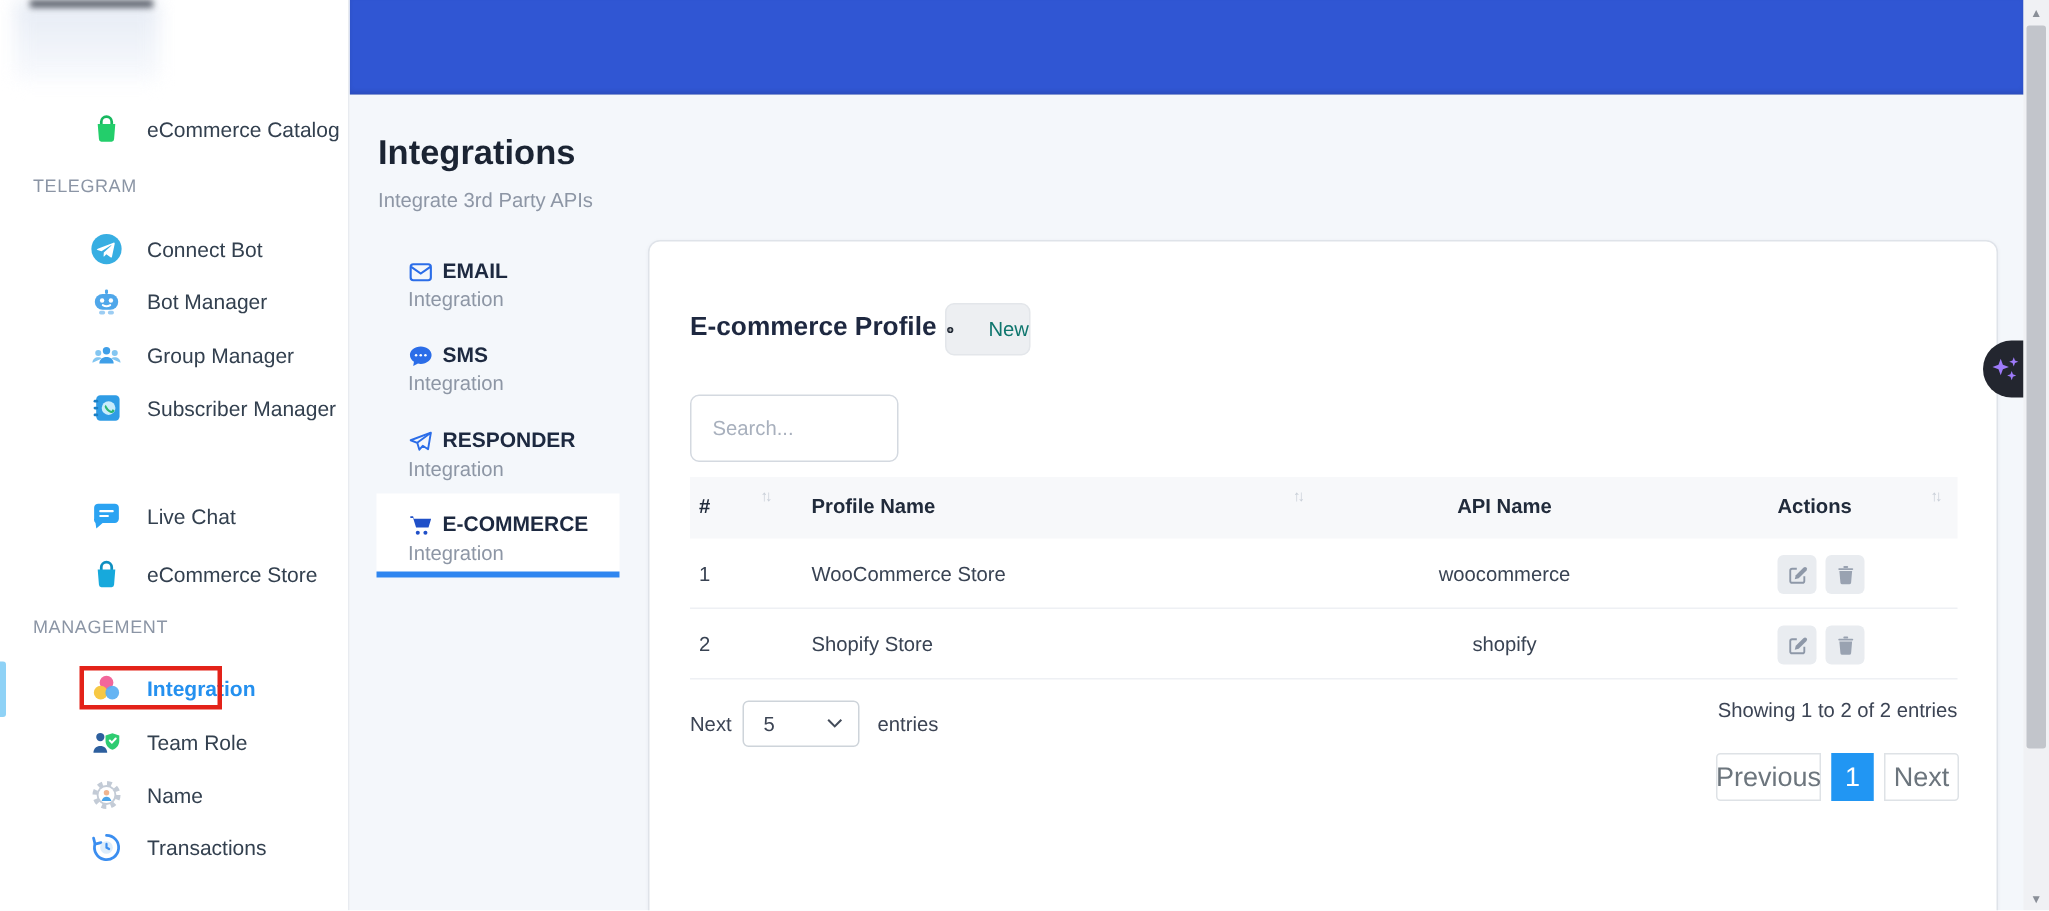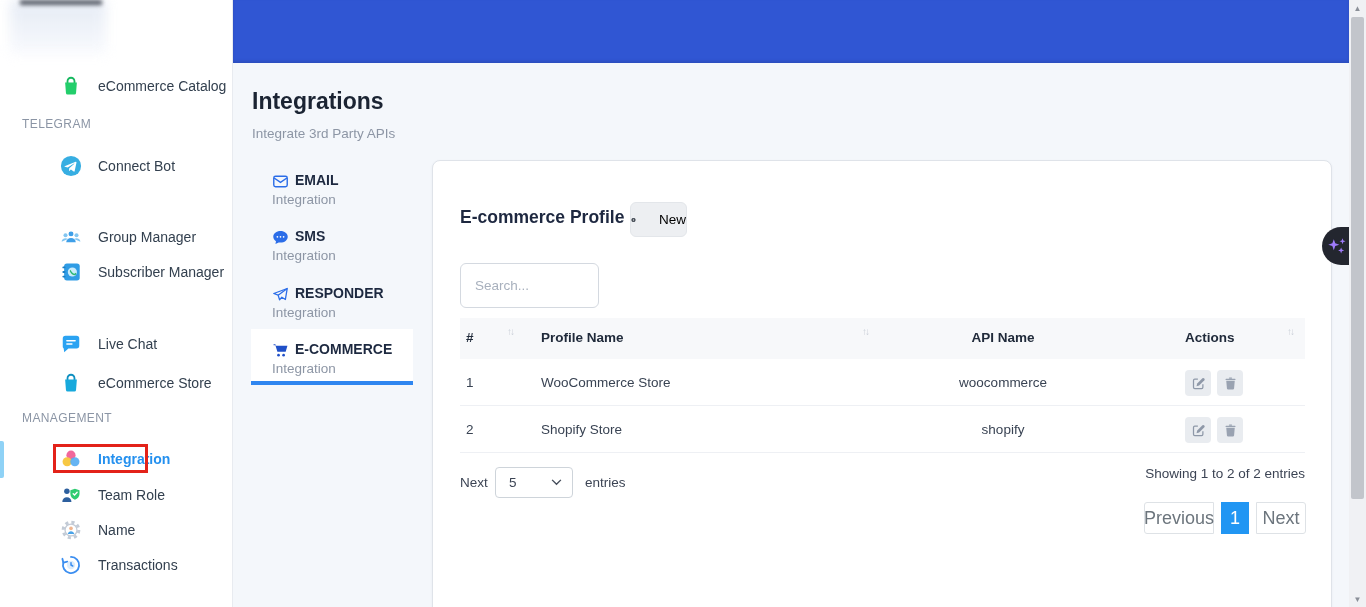--- a/index.html
+++ b/index.html
@@ -43,21 +43,21 @@
   .subnav-item { left:251px; width:162px; cursor:pointer; }
   .subnav-item .n-icon { position:absolute; left:21px; top:1px; width:17px; height:17px; }
   .subnav-item .n-title { position:absolute; left:44px; top:0; font-size:14px; font-weight:bold; color:#1d2940; white-space:nowrap; }
   .subnav-item .n-sub { position:absolute; left:21px; top:20px; font-size:13.5px; color:#8d96a5; }
   .subnav-active-bg { left:251px; top:329px; width:162px; height:56px; background:#fff; }
   .subnav-underline { left:251px; top:381px; width:162px; height:4px; background:#2f86f0; }
 
   
   .card { left:432px; top:160px; width:900px; height:470px; background:#fff; border:1px solid #dfe3e9; border-radius:8px; box-shadow:0 1px 3px rgba(25,40,70,.05); }
   .panel-title { left:460px; top:207px; font-size:17.5px; font-weight:bold; color:#1e2840; }
-  .new-btn { left:630px; top:202px; width:57px; height:35px; background:#edeff2; border:1px solid #e3e6ea; border-radius:6px; display:flex; align-items:center; justify-content:center; gap:23px; cursor:pointer; font-size:13.5px; color:#000000; }
+  .new-btn { left:630px; top:202px; width:57px; height:35px; background:#edeff2; border:1px solid #e3e6ea; border-radius:6px; display:flex; align-items:center; justify-content:center; gap:23px; cursor:pointer; font-size:13.5px; color:#0f766e; }
   .search-input { left:460px; top:263px; width:139px; height:45px; border:1px solid #d4d9e0; border-radius:6px; padding:0 14px; font-size:13.5px; color:#3a4352; outline:none; font-family:inherit; }
   .search-input::placeholder { color:#a8b0bd; }
 
   
   .t-head { left:460px; top:318px; width:845px; height:41px; background:#f7f8fa; }
   .t-head .h-cell { position:absolute; top:12px; font-size:13.5px; font-weight:bold; color:#212b3b; cursor:pointer; }
   .sort-icon { position:absolute; top:8px; font-size:10px; color:#c9cfd8; letter-spacing:-2px; cursor:pointer; }
   .t-row { left:460px; width:845px; height:47px; border-bottom:1px solid #eef0f4; }
   .t-row .c { position:absolute; top:16px; font-size:13.5px; color:#394353; white-space:nowrap; }
   .cell-center { text-align:center; width:150px; left:468px; }
@@ -95,20 +95,32 @@
     </div>
 
     <div class="abs section-label" style="top:117px">TELEGRAM</div>
 
     <div class="abs side-item" style="top:150px">
       <svg class="s-icon" viewBox="0 0 24 24">
           <circle cx="12" cy="12" r="11" fill="#37aee2"></circle>
           <path d="M5.6 11.9l11.5-4.5c.55-.2 1.03.13.85.95l-1.96 9.2c-.14.62-.55.77-1.1.48l-3-2.22-1.45 1.4c-.16.16-.3.3-.6.3l.21-3.05 5.56-5.02c.24-.22-.05-.34-.37-.13l-6.87 4.33-2.96-.93c-.64-.2-.66-.66.17-.76z" fill="#fff"></path>
         </svg>
       <span class="s-label">Connect Bot</span>
+    </div>
+    <div class="abs side-item" style="top:185px">
+      <svg class="s-icon" viewBox="0 0 24 24">
+          <rect x="10.9" y="3.2" width="2.2" height="3.4" rx="1" fill="#4fa7ea"></rect>
+          <rect x="3.5" y="6.5" width="17" height="11.5" rx="5.7" fill="#4fa7ea"></rect>
+          <circle cx="8.8" cy="11.3" r="1.6" fill="#fff"></circle>
+          <circle cx="15.2" cy="11.3" r="1.6" fill="#fff"></circle>
+          <path d="M9.3 14.6c1.7 1.1 3.7 1.1 5.4 0" stroke="#fff" stroke-width="1.4" fill="none" stroke-linecap="round"></path>
+          <rect x="6.6" y="18.8" width="4.4" height="2.6" rx="1.2" fill="#9ccdf3"></rect>
+          <rect x="13" y="18.8" width="4.4" height="2.6" rx="1.2" fill="#9ccdf3"></rect>
+        </svg>
+      <span class="s-label">Bot Manager</span>
     </div>
     <div class="abs side-item" style="top:221px">
       <svg class="s-icon" viewBox="0 0 24 24">
           <circle cx="6" cy="10.2" r="2.2" fill="#83c6f1"></circle>
           <circle cx="18" cy="10.2" r="2.2" fill="#83c6f1"></circle>
           <path d="M1.8 17.2c0-2.4 1.9-3.9 4.2-3.9 1 0 2 .3 2.7.9M22.2 17.2c0-2.4-1.9-3.9-4.2-3.9-1 0-2 .3-2.7.9" fill="#83c6f1"></path>
           <circle cx="12" cy="8.6" r="2.7" fill="#3f9fe8"></circle>
           <path d="M6.8 17.8c0-2.9 2.3-4.7 5.2-4.7s5.2 1.8 5.2 4.7z" fill="#3f9fe8"></path>
         </svg>
       <span class="s-label">Group Manager</span>

